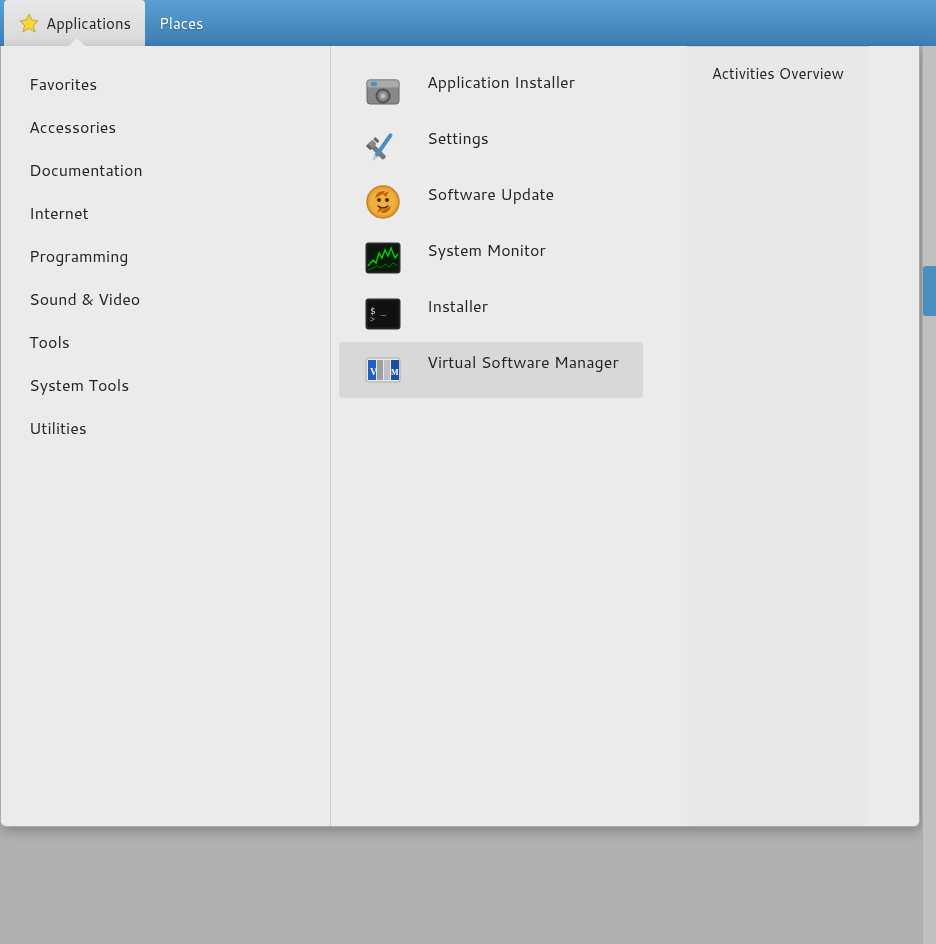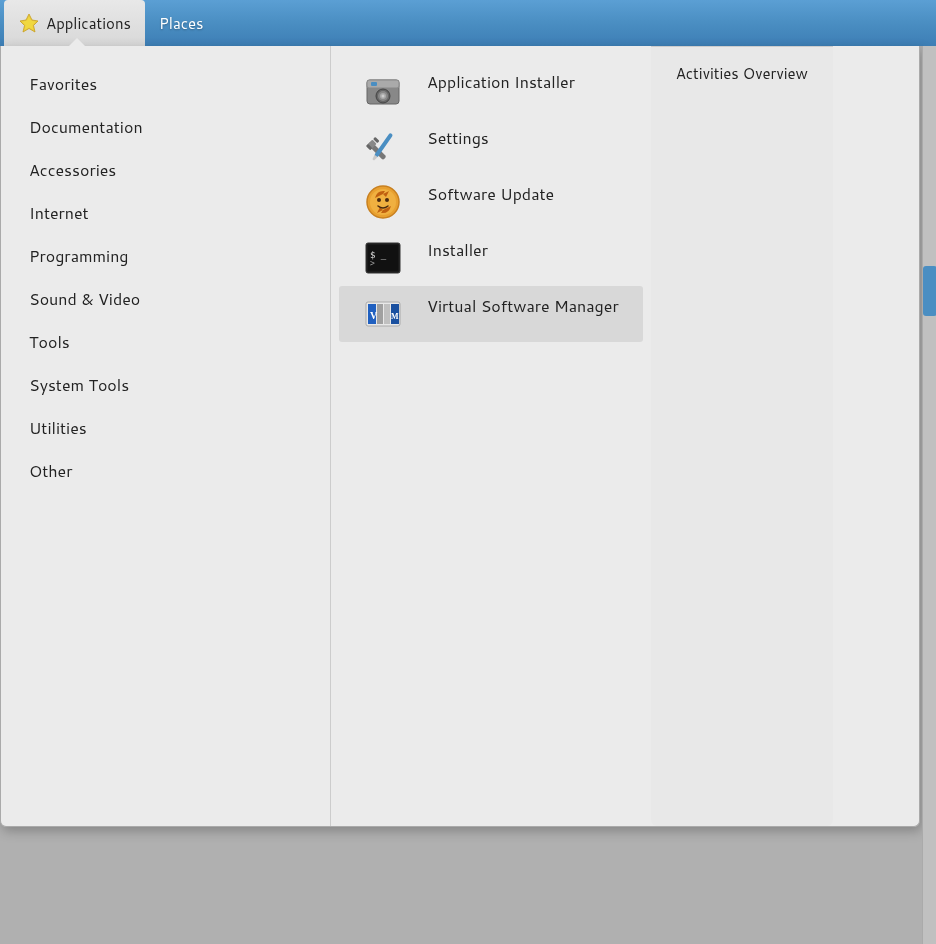--- a/index.html
+++ b/index.html
@@ -127,20 +127,21 @@
       align-items: center;
       justify-content: center;
     }
 
     
     .bottom-bar {
       border-top: 1px solid #ccc;
       padding: 14px 25px;
       background: #e8e8e8;
       border-radius: 0 0 6px 6px;
+      margin-left: 36px;
     }
 
     .bottom-bar-item {
       font-size: 15px;
       color: #222;
       cursor: pointer;
     }
   </style>
 </head>
 <body>
@@ -162,45 +163,42 @@
 </div>
 
 <div class="dropdown-panel">
   <div class="dropdown-content">
 
     <div class="sidebar">
       <div class="sidebar-item">
         <span>Favorites</span>
       </div>
       <div class="sidebar-item">
+        <span>Accessories</span>
+      </div>
+      <div class="sidebar-item">
         <span>Documentation</span>
       </div>
       <div class="sidebar-item">
-        <span>Accessories</span>
-      </div>
-      <div class="sidebar-item">
         <span>Internet</span>
       </div>
       <div class="sidebar-item">
         <span>Programming</span>
       </div>
       <div class="sidebar-item">
         <span>Sound &amp; Video</span>
       </div>
       <div class="sidebar-item">
         <span>Tools</span>
       </div>
       <div class="sidebar-item">
         <span>System Tools</span>
       </div>
       <div class="sidebar-item">
         <span>Utilities</span>
-      </div>
-      <div class="sidebar-item">
-        <span>Other</span>
       </div>
     </div>
 
     <div class="content-area">
 
       <div class="app-item">
         <div class="app-item-icon">
           <svg width="40" height="40" viewBox="0 0 40 40">
 
             <rect x="4" y="10" width="32" height="24" rx="3" fill="#888" stroke="#666" stroke-width="1"></rect>
@@ -247,20 +245,32 @@
 
             <circle cx="16" cy="18" r="2" fill="#4a2a10"></circle>
             <circle cx="24" cy="18" r="2" fill="#4a2a10"></circle>
 
             <path d="M15,24 Q20,28 25,24" stroke="#4a2a10" stroke-width="1.5" fill="none" stroke-linecap="round"></path>
           </svg>
         </div>
         <span>Software Update</span>
       </div>
 
+      <div class="app-item">
+        <div class="app-item-icon">
+          <svg width="40" height="40" viewBox="0 0 40 40">
+            <rect x="3" y="5" width="34" height="30" rx="2" fill="#1a1a1a" stroke="#333" stroke-width="1"></rect>
+            <rect x="5" y="7" width="30" height="26" rx="1" fill="#0a1a0a"></rect>
+
+            <polyline points="5,28 10,22 13,25 16,15 19,20 22,12 25,18 28,10 32,20 35,16" stroke="#00cc00" stroke-width="1.5" fill="none"></polyline>
+            <polyline points="5,32 10,30 14,28 18,30 22,26 26,29 30,25 35,28" stroke="#00aa00" stroke-width="1" fill="none" opacity="0.6"></polyline>
+          </svg>
+        </div>
+        <span>System Monitor</span>
+      </div>
 
       <div class="app-item">
         <div class="app-item-icon">
           <svg width="40" height="40" viewBox="0 0 40 40">
             <rect x="3" y="5" width="34" height="30" rx="2" fill="#1a1a1a" stroke="#333" stroke-width="1"></rect>
             <rect x="5" y="7" width="30" height="26" rx="1" fill="#111"></rect>
 
             <text x="7" y="20" font-family="monospace" font-size="9" fill="#e0e0e0">$ _</text>
             <text x="7" y="28" font-family="monospace" font-size="8" fill="#999">&gt;</text>
           </svg>

